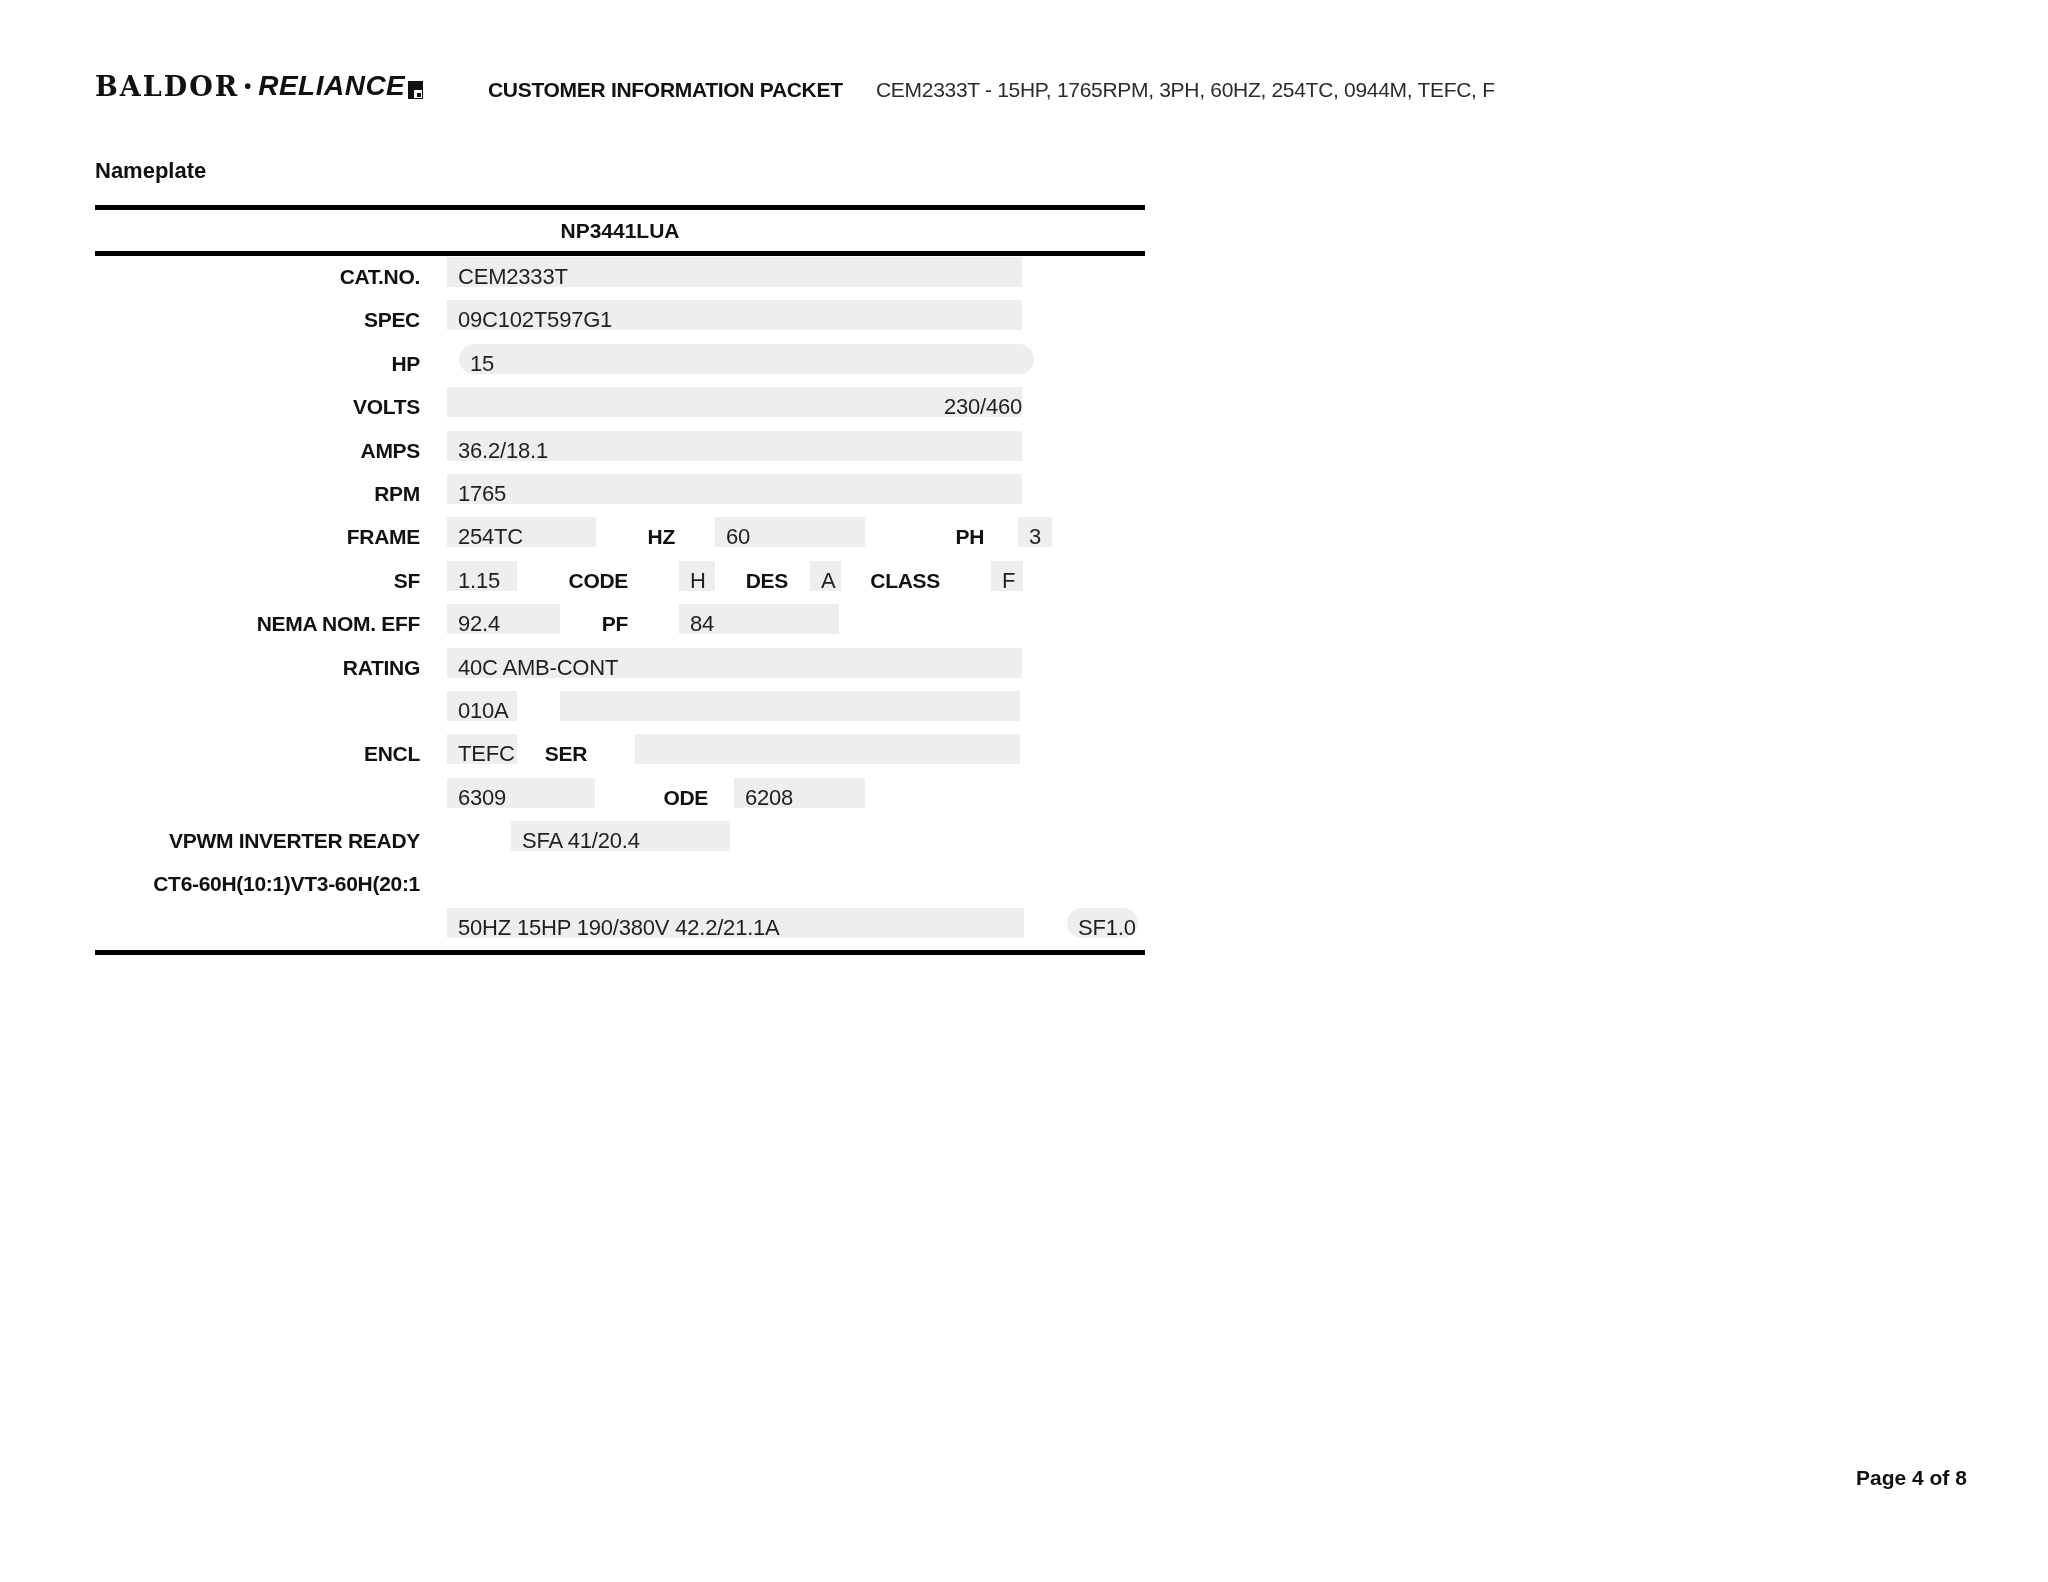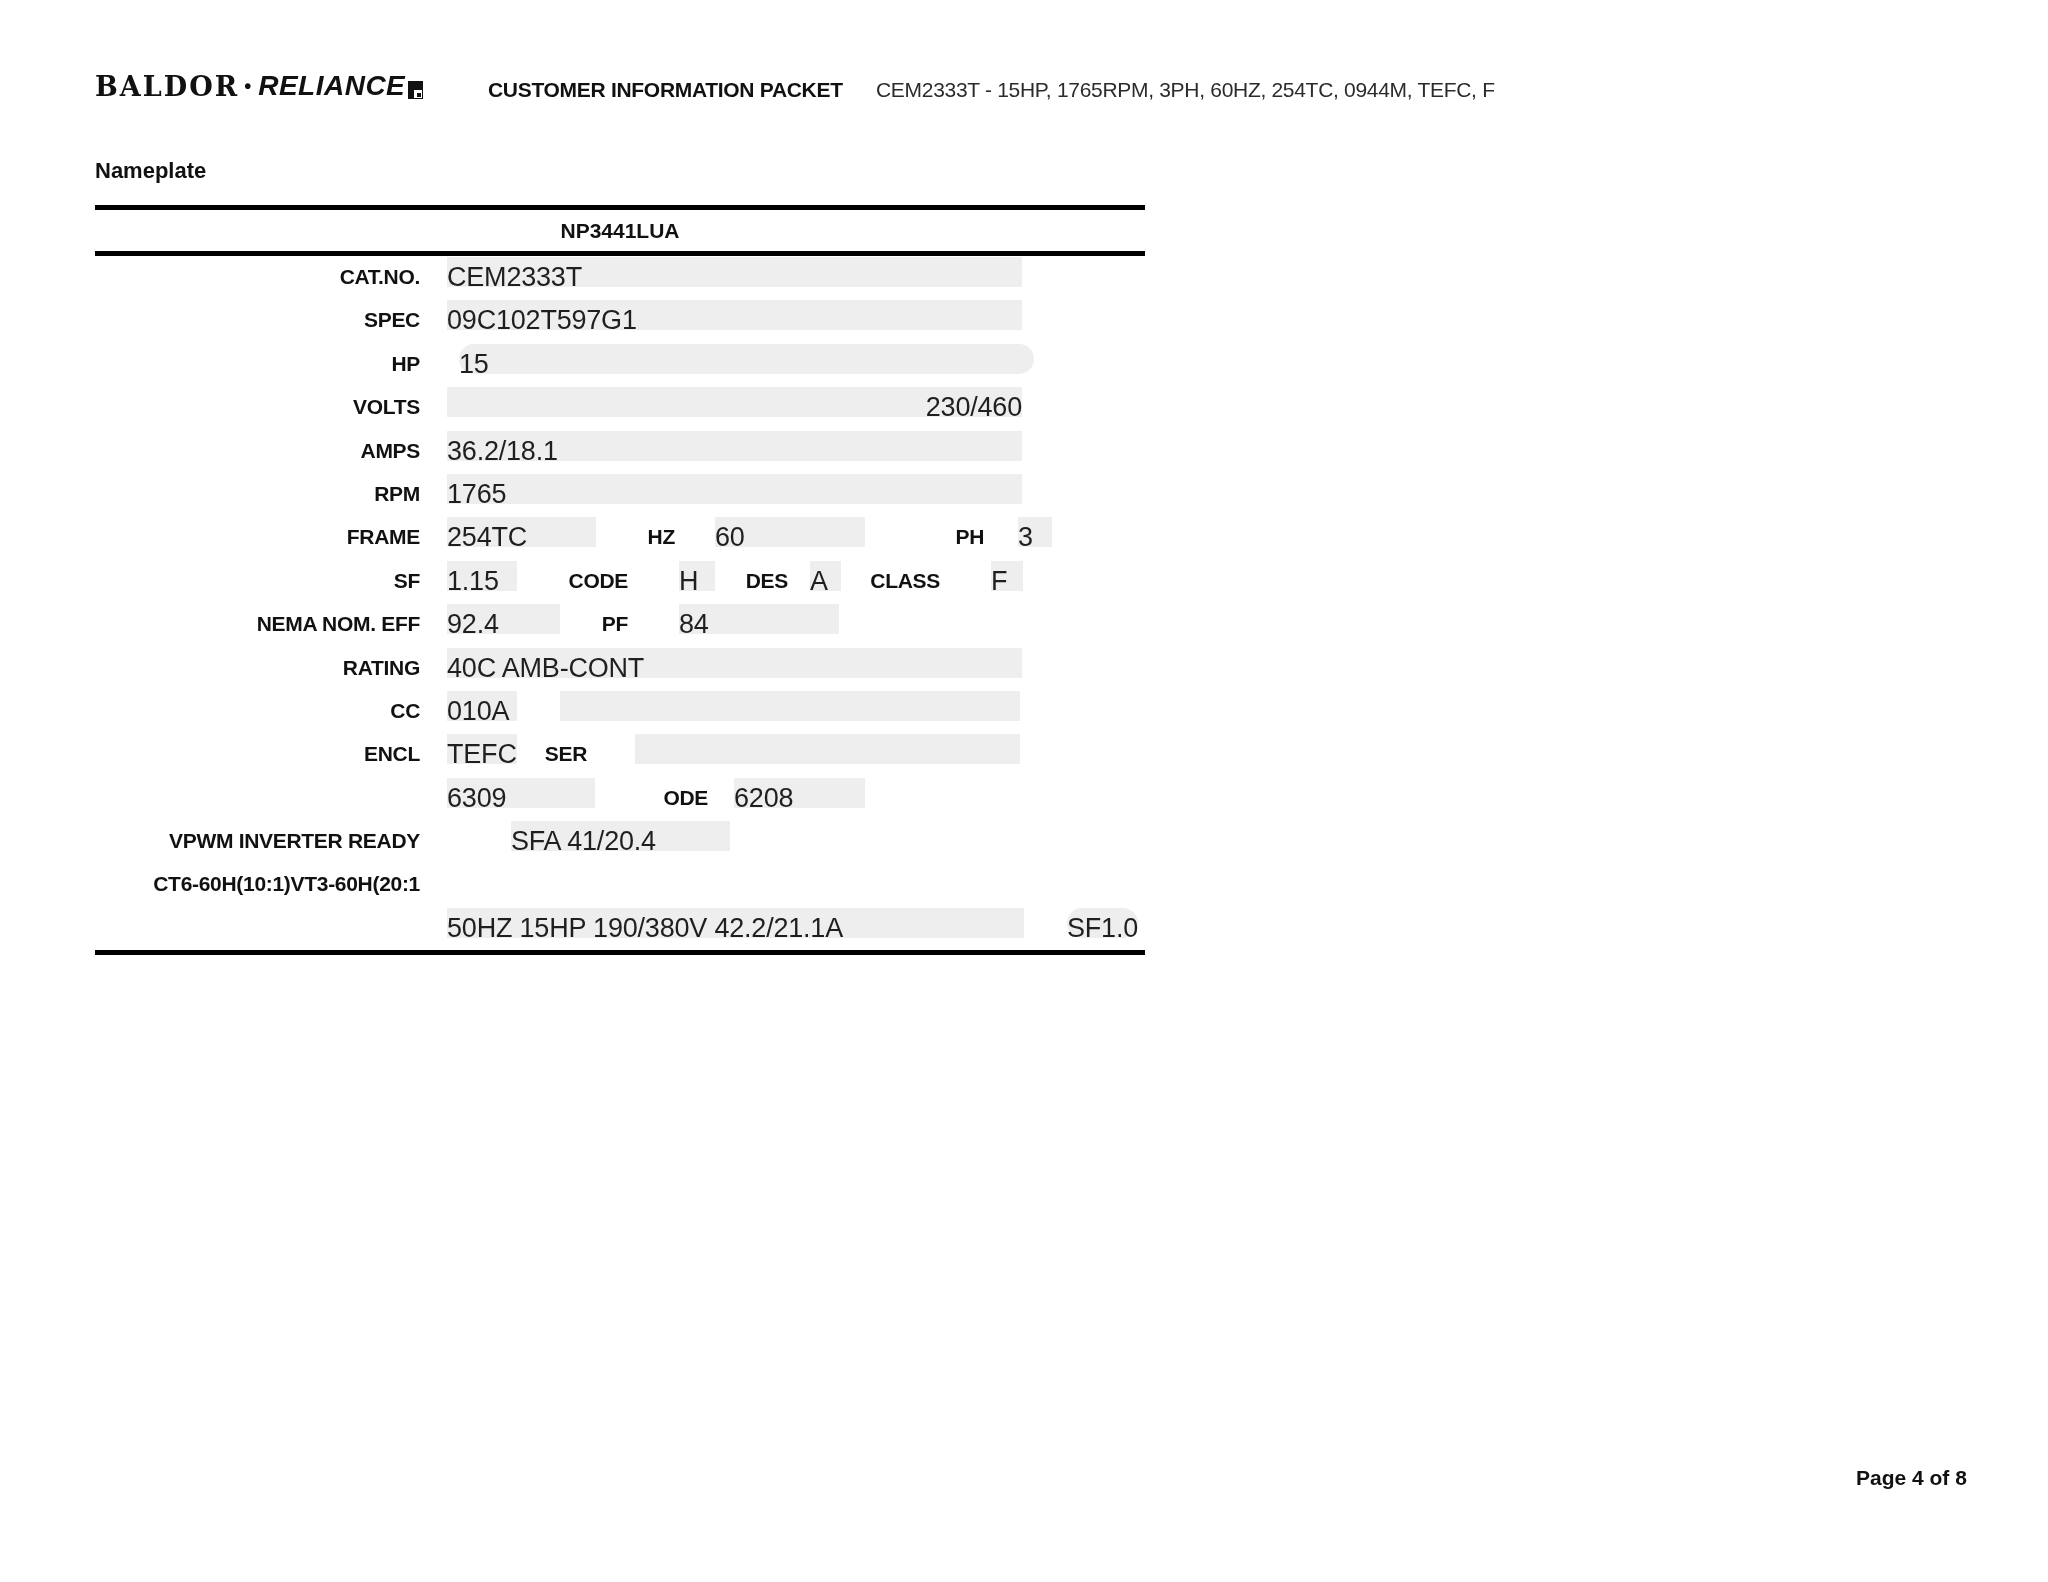--- a/index.html
+++ b/index.html
@@ -113,21 +113,22 @@
     font-size: 21px;
     letter-spacing: -0.3px;
     color: #111;
     white-space: nowrap;
   }
   .np-cell {
     position: absolute;
     top: 1px; height: 30px; line-height: 40px;
     background: #eeeeee;
     box-sizing: border-box;
-    font-size: 27px;
+    padding-left: 11px;
+    font-size: 22px;
     letter-spacing: -0.2px;
     color: #1f1f1f;
     white-space: nowrap;
     overflow: visible;
   }
   .np-sublabel {
     position: absolute;
     top: 1px; height: 40px; line-height: 40px;
     text-align: right;
     font-weight: bold;
@@ -214,21 +215,20 @@
           <div class="np-label">NEMA NOM. EFF</div>
           <div class="np-cell" style="left: 352px; width: 113px;">92.4</div>
           <div class="np-sublabel" style="left: 440px; width: 93px;">PF</div>
           <div class="np-cell" style="left: 584px; width: 160px;">84</div>
         </div>
         <div class="np-row">
           <div class="np-label">RATING</div>
           <div class="np-cell" style="left: 352px; width: 575px;">40C AMB-CONT</div>
         </div>
         <div class="np-row">
-          <div class="np-label">CC</div>
           <div class="np-cell" style="left: 352px; width: 70px;">010A</div>
           <div class="np-cell" style="left: 465px; width: 460px;"></div>
         </div>
         <div class="np-row">
           <div class="np-label">ENCL</div>
           <div class="np-cell" style="left: 352px; width: 70px;">TEFC</div>
           <div class="np-sublabel" style="left: 400px; width: 92px;">SER</div>
           <div class="np-cell" style="left: 540px; width: 385px;"></div>
         </div>
         <div class="np-row">

